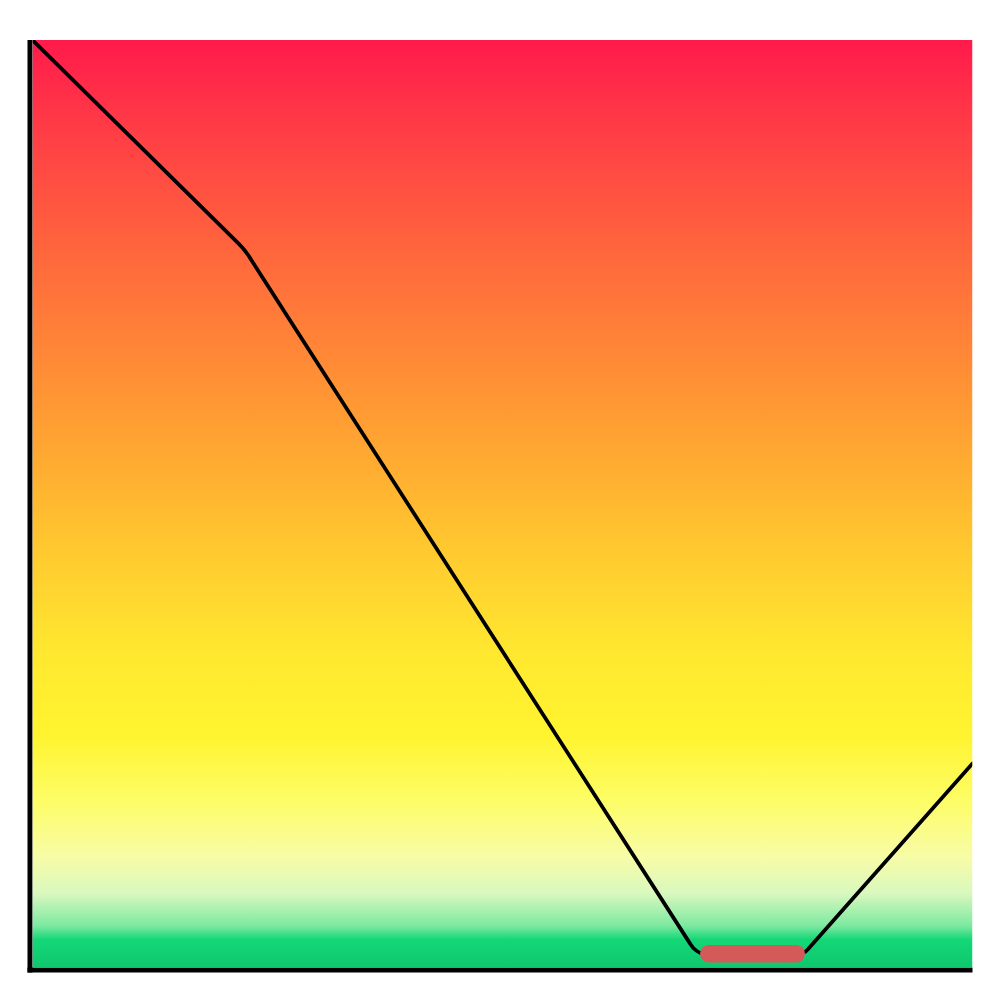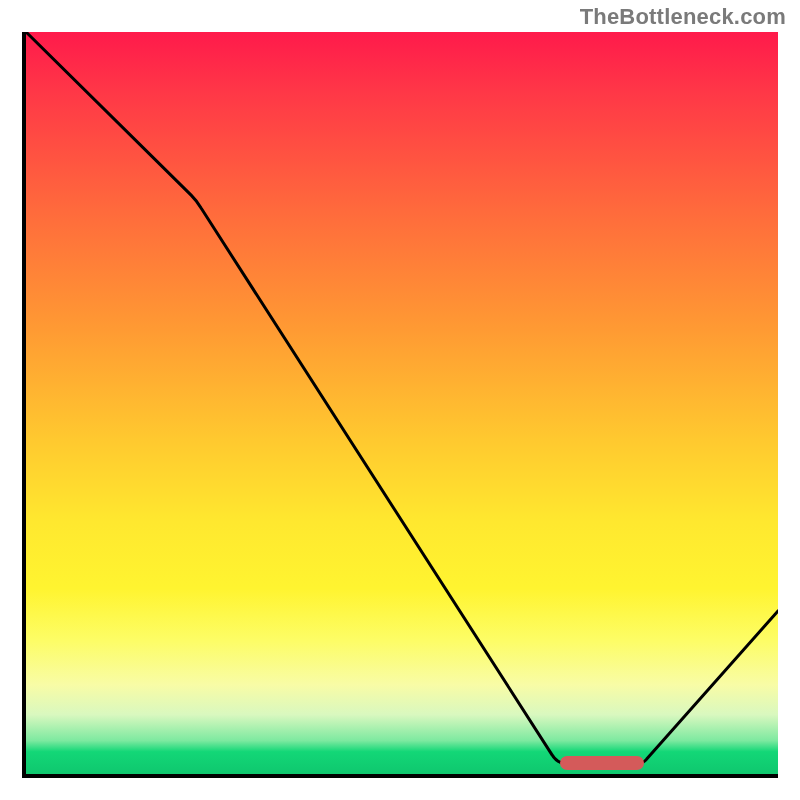--- a/index.html
+++ b/index.html
@@ -60,21 +60,20 @@
     position: absolute;
     height: 14px;
     border-radius: 7px;
     background: #d45a5a;
   }
 </style>
 </head>
 <body>
 
 <div class="stage">
-  <div class="attribution">TheBottleneck.com</div>
 
   <div class="plot">
     <div class="gradient"></div>
 
     <svg class="curve" viewBox="0 0 756 746" preserveAspectRatio="none">
       <path fill="none" stroke="#000" stroke-width="3" stroke-linecap="round" stroke-linejoin="round" d="M0,0 L166,164 Q172,170 176,177 L529,727 Q533,734 542,736 L612,736 Q620,736 624,731 L756,582"></path>
     </svg>
 
     <div class="marker" style="left:534px; width:84px; bottom:4px;"></div>
   </div>

